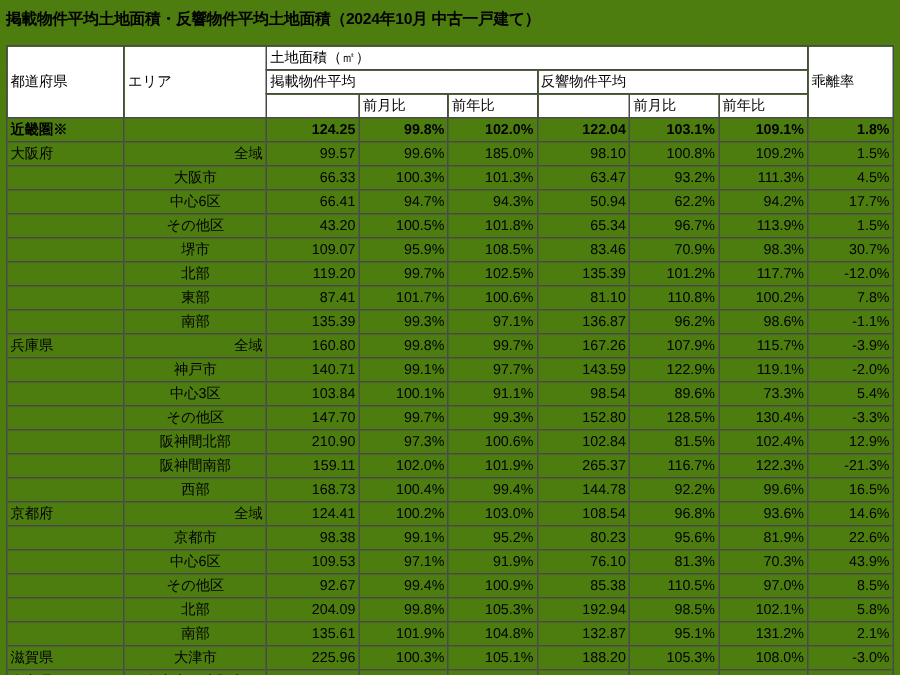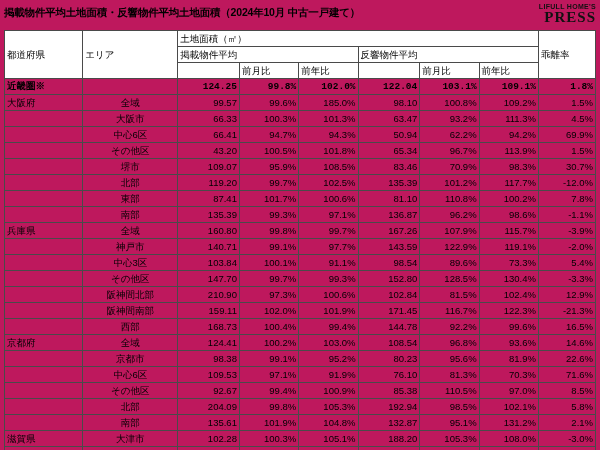--- a/index.html
+++ b/index.html
@@ -7,21 +7,21 @@
     margin: 0; padding: 0;
     width: 600px; height: 450px;
     background: #ffffff;
     font-family: "Liberation Sans", sans-serif;
     color: #000;
     overflow: hidden;
   }
   #page {
     position: relative;
     width: 600px; height: 450px;
-    background: #be185d;
+    background: #4d7c0f;
   }
 
   
   .header {
     position: relative;
     height: 30px;
     padding: 6px 4px 0 4px;
   }
   .header-title {
     font-size: 10.5px;
@@ -74,36 +74,32 @@
   }
   .hdr-pref { width: 66px; }
   .hdr-area { width: 80px; }
   .col-num  { width: 52px; }
   .col-ratio{ width: 50px; }
   .col-gap  { width: 48px; }
 
   td.num { text-align: right; padding-right: 3px; }
   td.pref { text-align: left; font-weight: bold; padding-left: 2px; }
   td.area { text-align: center; padding-right: 4px; }
-  td.area.total { text-align: center; }
+  td.area.total { text-align: right; }
 
   .grp-top td { border-top: 2px solid #222; }
-  tr.kinkinai td { font-weight: bold; font-family: Liberation Mono, monospace; }
+  tr.kinkinai td { font-weight: bold; }
 </style>
 </head>
 <body>
 
 <div id="page">
 
   <div class="header">
     <div class="header-title">掲載物件平均土地面積・反響物件平均土地面積（2024年10月 中古一戸建て）</div>
-    <div class="brand">
-      <div class="brand-top">LIFULL HOME'S</div>
-      <div class="brand-bottom">PRESS</div>
-    </div>
   </div>
 
   <table class="grid">
     <colgroup>
       <col class="hdr-pref">
         <col class="hdr-area">
       <col class="col-num">
         <col class="col-ratio">
         <col class="col-ratio">
       <col class="col-num">
@@ -167,21 +163,21 @@
         </tr>
         <tr>
           <td class="pref"></td>
           <td class="area">中心6区</td>
           <td class="num">66.41</td>
           <td class="num">94.7%</td>
           <td class="num">94.3%</td>
           <td class="num">50.94</td>
           <td class="num">62.2%</td>
           <td class="num">94.2%</td>
-          <td class="num">69.9%</td>
+          <td class="num">17.7%</td>
         </tr>
         <tr>
           <td class="pref"></td>
           <td class="area">その他区</td>
           <td class="num">43.20</td>
           <td class="num">100.5%</td>
           <td class="num">101.8%</td>
           <td class="num">65.34</td>
           <td class="num">96.7%</td>
           <td class="num">113.9%</td>
@@ -285,21 +281,21 @@
           <td class="num">81.5%</td>
           <td class="num">102.4%</td>
           <td class="num">12.9%</td>
         </tr>
         <tr>
           <td class="pref"></td>
           <td class="area">阪神間南部</td>
           <td class="num">159.11</td>
           <td class="num">102.0%</td>
           <td class="num">101.9%</td>
-          <td class="num">171.45</td>
+          <td class="num">265.37</td>
           <td class="num">116.7%</td>
           <td class="num">122.3%</td>
           <td class="num">-21.3%</td>
         </tr>
         <tr>
           <td class="pref"></td>
           <td class="area">西部</td>
           <td class="num">168.73</td>
           <td class="num">100.4%</td>
           <td class="num">99.4%</td>
@@ -332,21 +328,21 @@
         </tr>
         <tr>
           <td class="pref"></td>
           <td class="area">中心6区</td>
           <td class="num">109.53</td>
           <td class="num">97.1%</td>
           <td class="num">91.9%</td>
           <td class="num">76.10</td>
           <td class="num">81.3%</td>
           <td class="num">70.3%</td>
-          <td class="num">71.6%</td>
+          <td class="num">43.9%</td>
         </tr>
         <tr>
           <td class="pref"></td>
           <td class="area">その他区</td>
           <td class="num">92.67</td>
           <td class="num">99.4%</td>
           <td class="num">100.9%</td>
           <td class="num">85.38</td>
           <td class="num">110.5%</td>
           <td class="num">97.0%</td>
@@ -370,21 +366,21 @@
           <td class="num">101.9%</td>
           <td class="num">104.8%</td>
           <td class="num">132.87</td>
           <td class="num">95.1%</td>
           <td class="num">131.2%</td>
           <td class="num">2.1%</td>
         </tr>
         <tr class="grp-top">
           <td class="pref">滋賀県</td>
           <td class="area">大津市</td>
-          <td class="num">102.28</td>
+          <td class="num">225.96</td>
           <td class="num">100.3%</td>
           <td class="num">105.1%</td>
           <td class="num">188.20</td>
           <td class="num">105.3%</td>
           <td class="num">108.0%</td>
           <td class="num">-3.0%</td>
         </tr>
         <tr class="grp-top">
           <td class="pref">奈良県</td>
           <td class="area">奈良市・生駒市</td>

